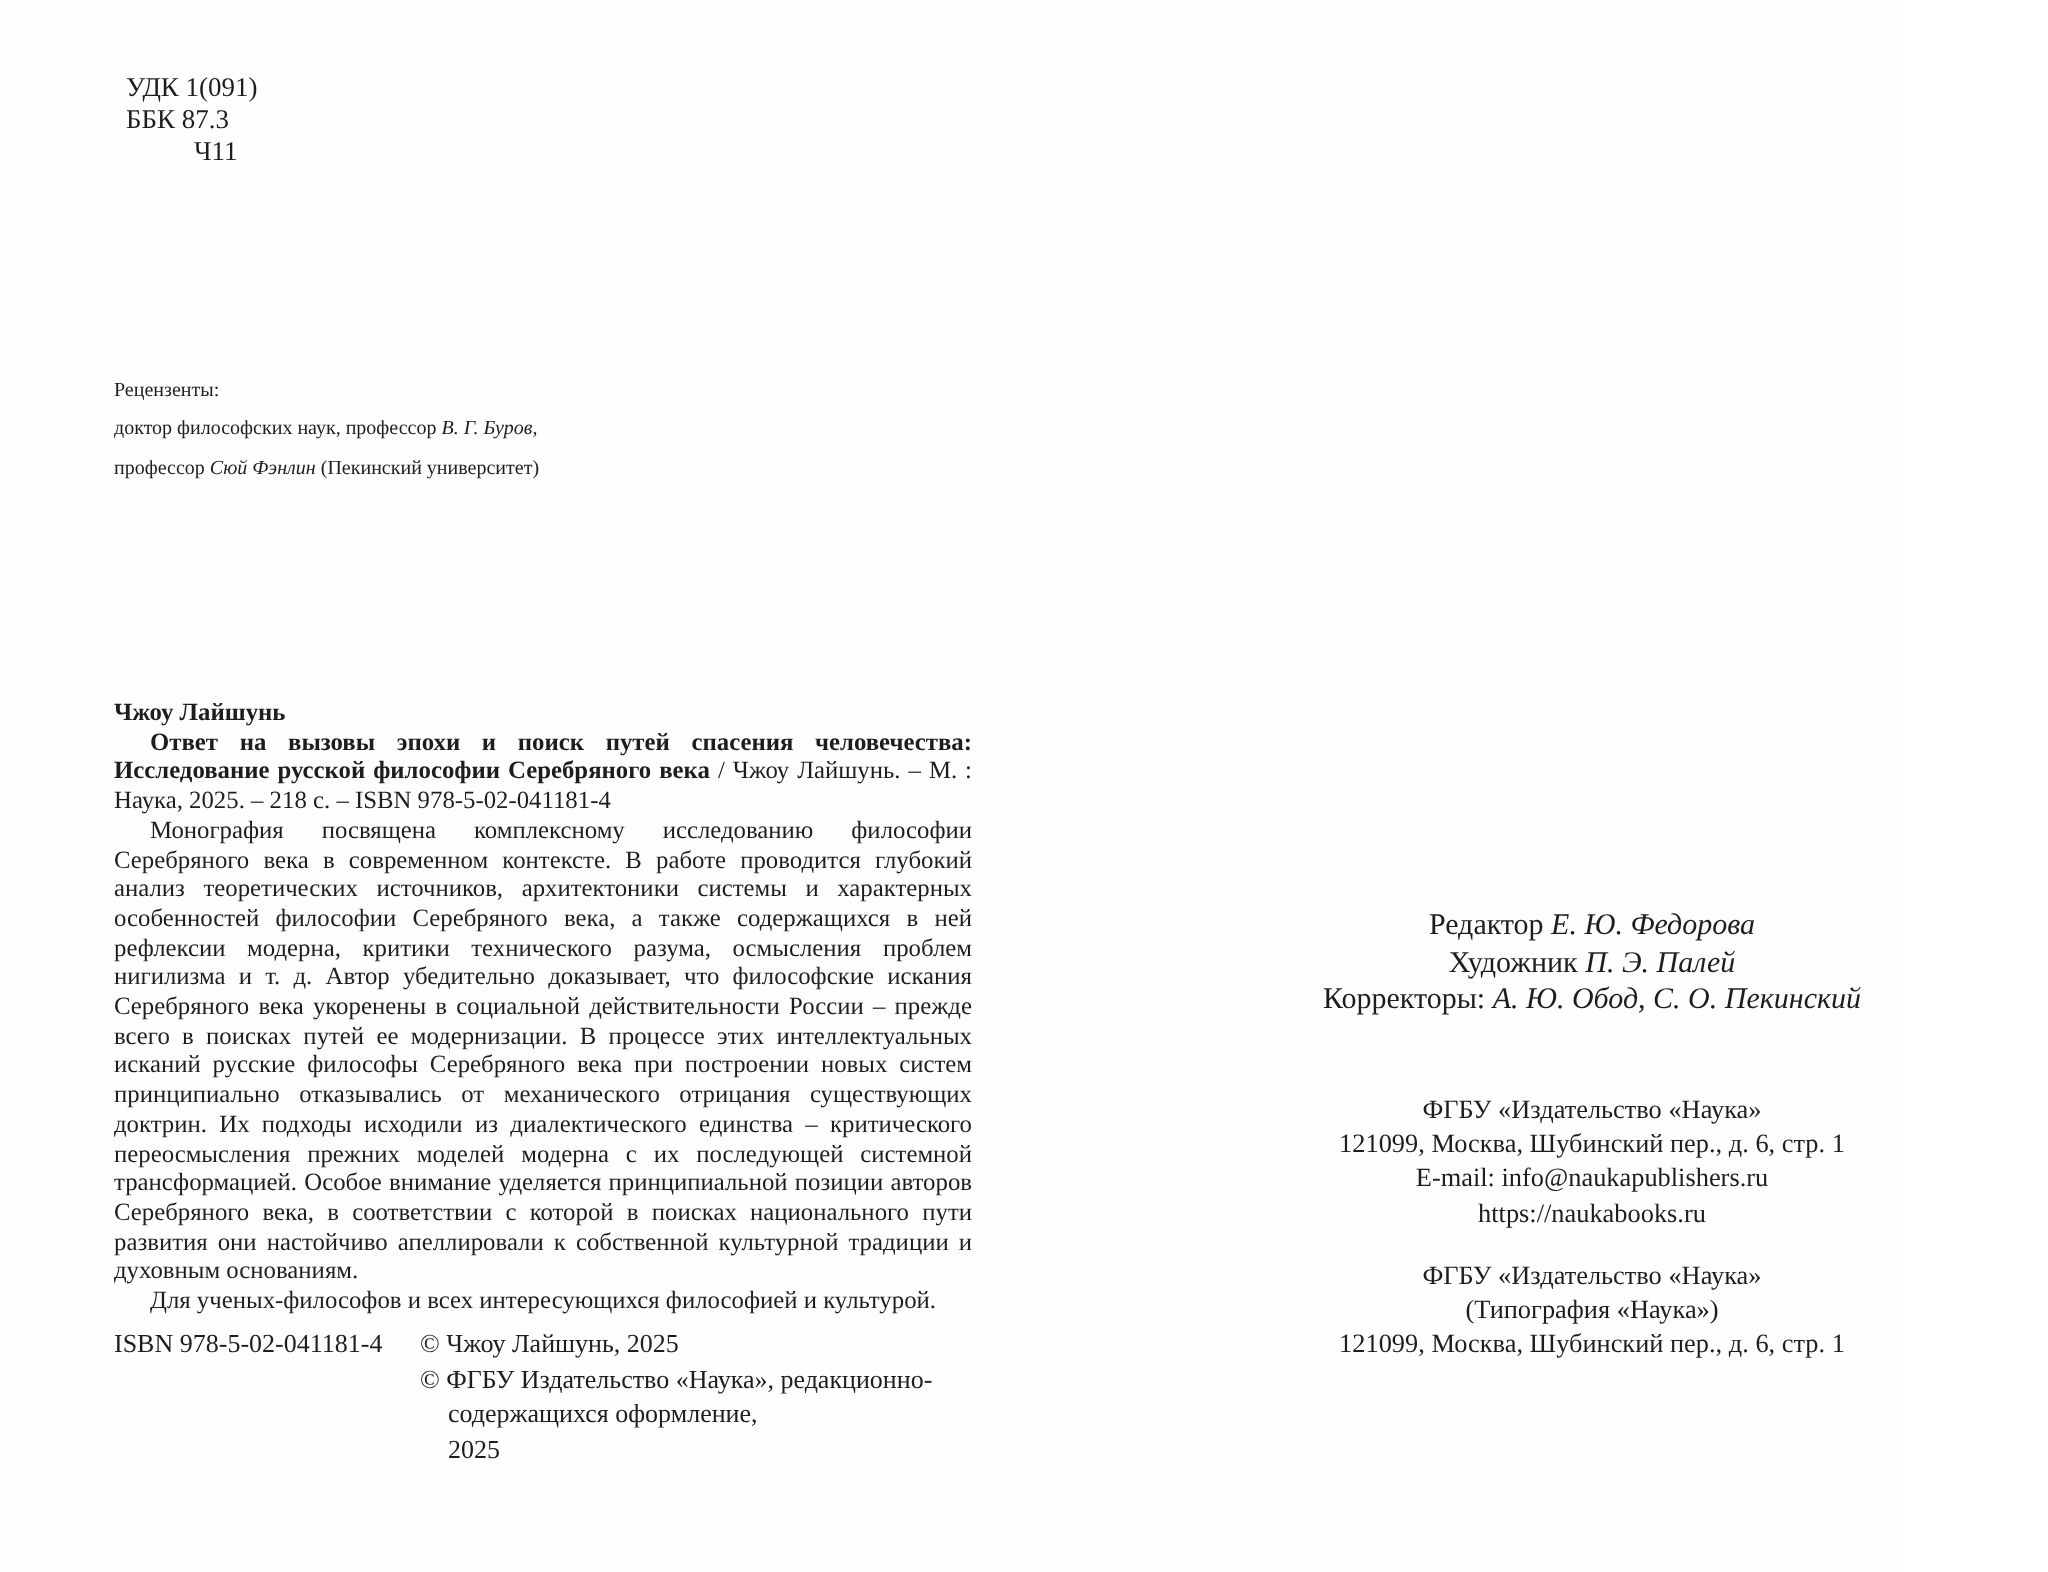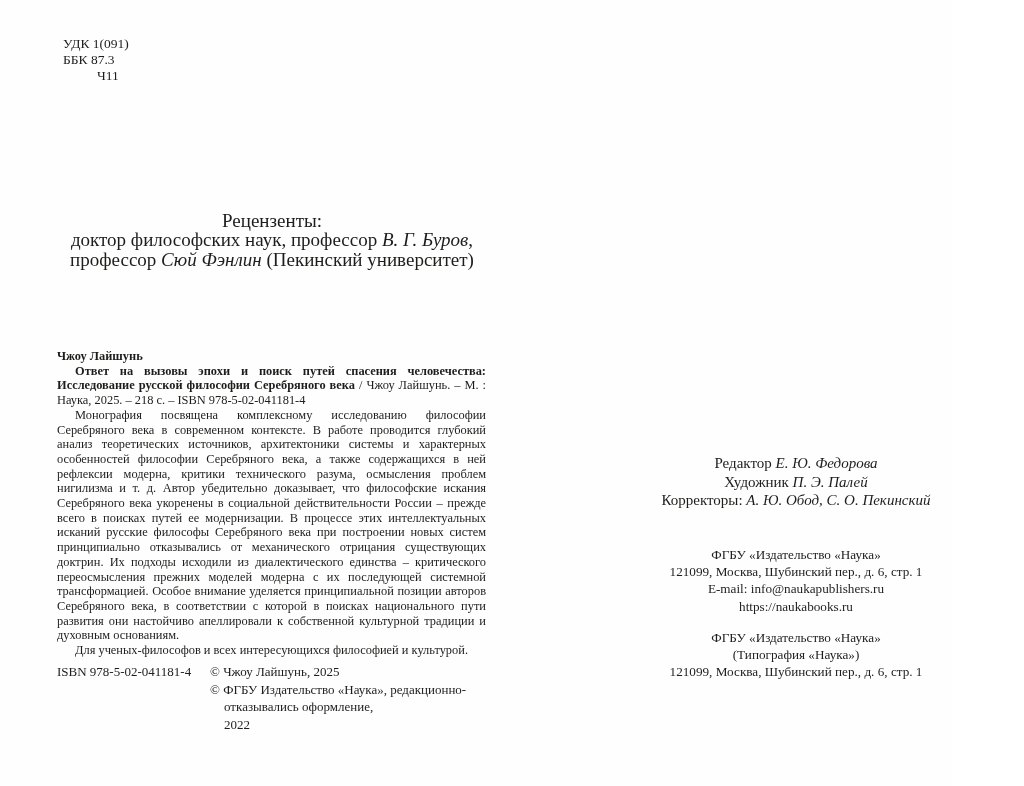--- a/index.html
+++ b/index.html
@@ -20,23 +20,23 @@
   
   .classification {
     left: 63px; top: 36px;
     font-size: 13.5px; line-height: 16px;
     white-space: nowrap;
   }
   .classification .author-mark { padding-left: 34px; }
 
   
   .reviewers {
-    left: 57px; top: 211px; width: 430px;
-    font-size: 19px; line-height: 19.3px;
-    text-align: center;
+    left: 57px; top: 186px; width: 430px;
+    font-size: 10px; line-height: 19.3px;
+    text-align: left;
   }
   .name-italic { font-style: italic; }
 
   
   .catalog-card {
     left: 57px; top: 349px; width: 429px;
     font-size: 12.4px; line-height: 14.7px;
     text-align: justify;
   }
   .catalog-card p { margin: 0; text-indent: 18px; }
@@ -96,22 +96,22 @@
     <div class="card-author">Чжоу Лайшунь</div>
     <p><span class="card-title-bold">Ответ на вызовы эпохи и поиск путей спасения человечества: Исследование русской философии Серебряного века</span><span> / Чжоу Лайшунь. – М. : Наука, 2025. – 218 с. – ISBN 978-5-02-041181-4</span></p>
     <p>Монография посвящена комплексному исследованию философии Серебряного века в современном контексте. В работе проводится глубокий анализ теоретических источников, архитектоники системы и характерных особенностей философии Серебряного века, а также содержащихся в ней рефлексии модерна, критики технического разума, осмысления проблем нигилизма и т. д. Автор убедительно доказывает, что философские искания Серебряного века укоренены в социальной действительности России – прежде всего в поисках путей ее модернизации. В процессе этих интеллектуальных исканий русские философы Серебряного века при построении новых систем принципиально отказывались от механического отрицания существующих доктрин. Их подходы исходили из диалектического единства – критического переосмысления прежних моделей модерна с их последующей системной трансформацией. Особое внимание уделяется принципиальной позиции авторов Серебряного века, в соответствии с которой в поисках национального пути развития они настойчиво апеллировали к собственной культурной традиции и духовным основаниям.</p>
     <p>Для ученых-философов и всех интересующихся философией и культурой.</p>
   </div>
 
   <div class="abs isbn-line">ISBN 978-5-02-041181-4</div>
   <div class="abs copyright-block">
     <div>© Чжоу Лайшунь, 2025</div>
     <div>© ФГБУ Издательство «Наука», редакционно-</div>
-    <div class="cont">отказывались оформление,</div>
-    <div class="cont">2022</div>
+    <div class="cont">содержащихся оформление,</div>
+    <div class="cont">2025</div>
   </div>
 
   <div class="abs credits">
     <div><span>Редактор </span><span class="name-italic">Е. Ю. Федорова</span></div>
     <div><span>Художник </span><span class="name-italic">П. Э. Палей</span></div>
     <div><span>Корректоры: </span><span class="name-italic">А. Ю. Обод, С. О. Пекинский</span></div>
   </div>
 
   <div class="abs publisher-block-1">
     <div>ФГБУ «Издательство «Наука»</div>

